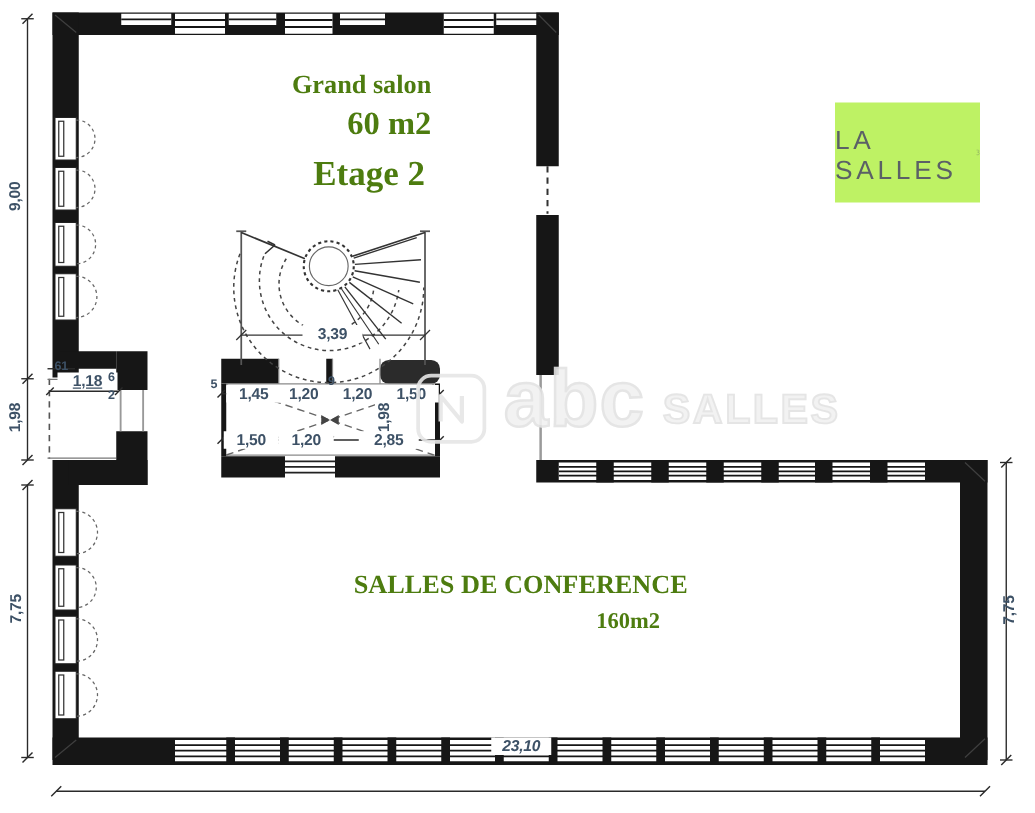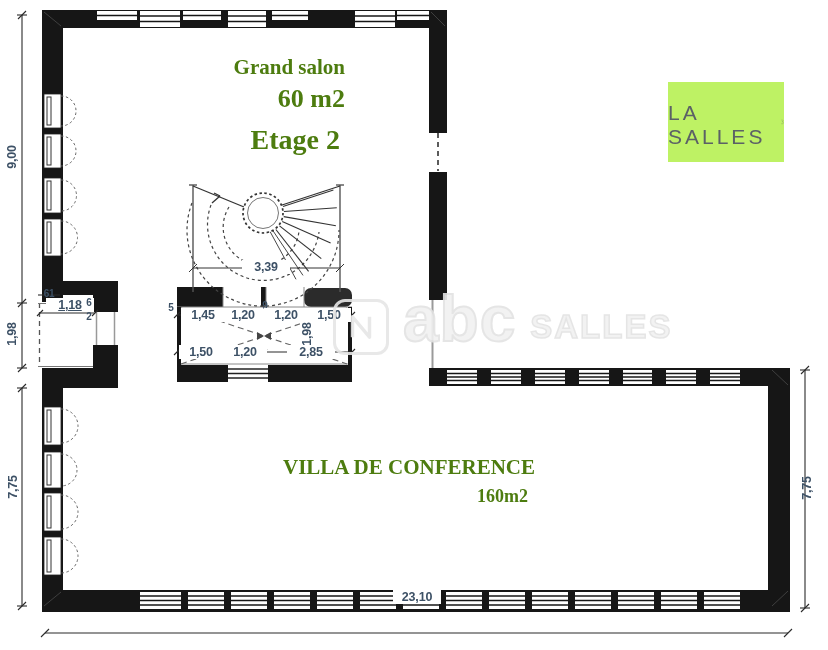--- a/index.html
+++ b/index.html
@@ -307,28 +307,28 @@
       <line x1="311" y1="315" x2="311" y2="352"></line>
       <line x1="308" y1="318" x2="314" y2="312"></line>
       <line x1="308" y1="355" x2="314" y2="349"></line>
     </g>
   </svg>
 
   <div class="lbl room-name" style="left:180px;top:55px;width:165px;font-size:21px;">Grand salon</div>
   <div class="lbl room-name" style="left:180px;top:84px;width:165px;font-size:26px;">60 m2</div>
   <div class="lbl room-name" style="left:175px;top:124px;width:165px;font-size:28px;">Etage 2</div>
 
-  <div class="lbl room-name" style="left:283px;top:455px;width:245px;font-size:21px;">VILLA DE CONFERENCE</div>
+  <div class="lbl room-name" style="left:283px;top:455px;width:245px;font-size:21px;">SALLES DE CONFERENCE</div>
   <div class="lbl room-name" style="left:283px;top:486px;width:245px;font-size:18px;">160m2</div>
 
   <div class="lbl dim vert" style="left:-8px;top:150px;width:40px;">9,00</div>
   <div class="lbl dim vert" style="left:-8px;top:327px;width:40px;">1,98</div>
   <div class="lbl dim vert" style="left:-7px;top:480px;width:40px;">7,75</div>
   <div class="lbl dim vert" style="left:787px;top:481px;width:40px;">7,75</div>
-  <div class="lbl dim bgw" style="left:393px;top:590px;width:48px;">23,10</div>
+  <div class="lbl dim bgw" style="left:393px;top:590px;width:48px;font-style:italic;">23,10</div>
   <div class="lbl dim bgw" style="left:242px;top:260px;width:48px;">3,39</div>
 
   <div class="lbl dim tiny" style="left:38px;top:288px;width:22px;">61</div>
   <div class="lbl dim bgw" style="left:46px;top:298px;width:48px;text-decoration:underline;">1,18</div>
   <div class="lbl dim tiny" style="left:84px;top:297px;width:10px;">6</div>
   <div class="lbl dim tiny" style="left:84px;top:311px;width:10px;">2</div>
 
   <div class="lbl dim tiny" style="left:166px;top:302px;width:10px;">5</div>
   <div class="lbl dim bgw" style="left:181px;top:308px;width:44px;">1,45</div>
   <div class="lbl dim bgw" style="left:221px;top:308px;width:44px;">1,20</div>

